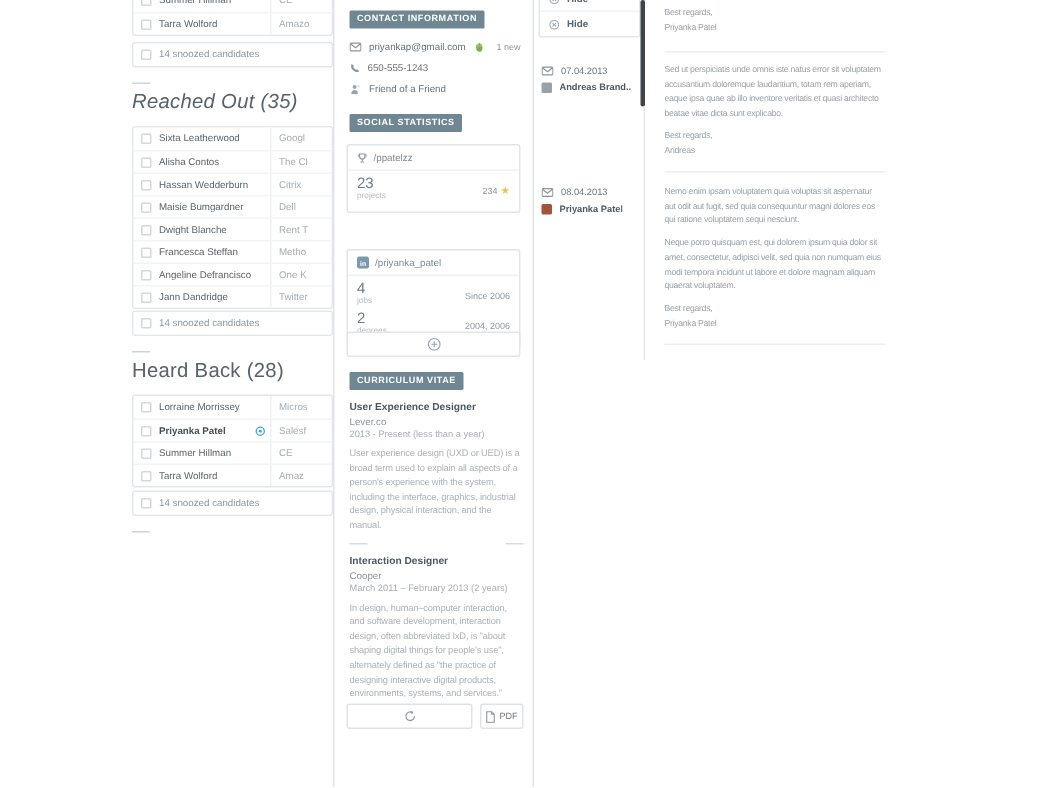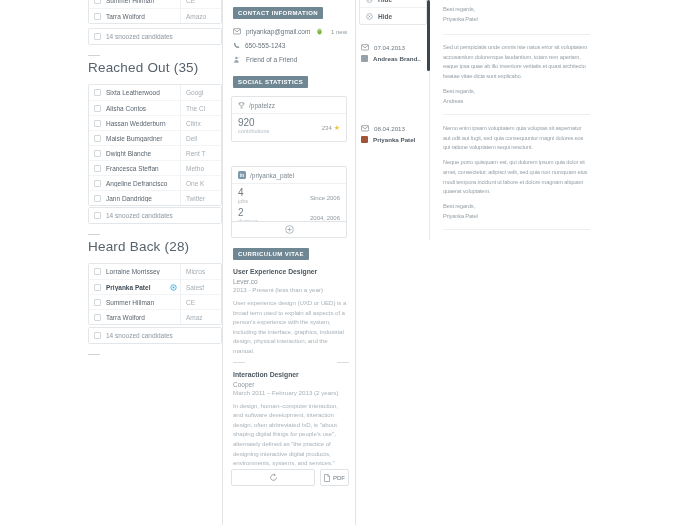--- a/index.html
+++ b/index.html
@@ -113,21 +113,21 @@
           <span class="co">Amazo</span>
         </div>
       </div>
     <div class="card" id="snoozed-0" style="top:28px;">
         <div class="crow">
           <span class="cb"></span>
           <span class="sn">14 snoozed candidates</span>
         </div>
       </div>
     <div class="dash" style="top:55px;"></div>
-    <div class="lhead" style="top:60px;">Reached Out (35)</div>
+    <div class="lhead" style="top:60px;font-style:italic;">Reached Out (35)</div>
     <div class="card" id="sec-0" style="top:84px;">
         <div class="crow">
           <span class="cb"></span>
           <span class="nm">
             <span>Sixta Leatherwood</span>
           </span>
           <span class="vline"></span>
           <span class="co">Googl</span>
         </div>
         <div class="crow">
@@ -293,22 +293,22 @@
               <svg width="7" height="7" viewBox="0 0 8 8">
                 <path d="M2 0.8 H6 V2.4 C6 3.8 5.2 4.6 4 4.6 C2.8 4.6 2 3.8 2 2.4 Z" fill="none" stroke="#8a949b" stroke-width="0.8"></path>
                 <path d="M4 4.6 V6 M2.6 6.8 H5.4" stroke="#8a949b" stroke-width="0.8"></path>
                 <path d="M2 1.4 H0.9 C0.9 2.6 1.3 3.2 2 3.3 M6 1.4 H7.1 C7.1 2.6 6.7 3.2 6 3.3" fill="none" stroke="#8a949b" stroke-width="0.6"></path>
               </svg>
             </span>
             <span>/ppatelzz</span>
           </div>
           <div class="scard-b">
             <div class="stat">
-              <div class="val">920</div>
-              <div class="lab">contributions</div>
+              <div class="val">23</div>
+              <div class="lab">projects</div>
               <div class="rt">
                 <span>234</span>
                 <span class="star">★</span>
               </div>
             </div>
           </div>
         </div>
         <div class="scard" style="top: 166px;">
           <div class="scard-h">
             <span class="icon">

